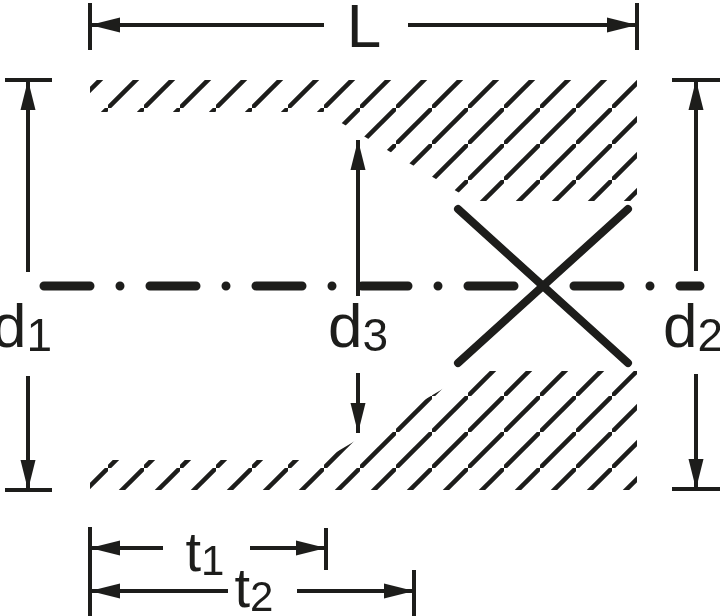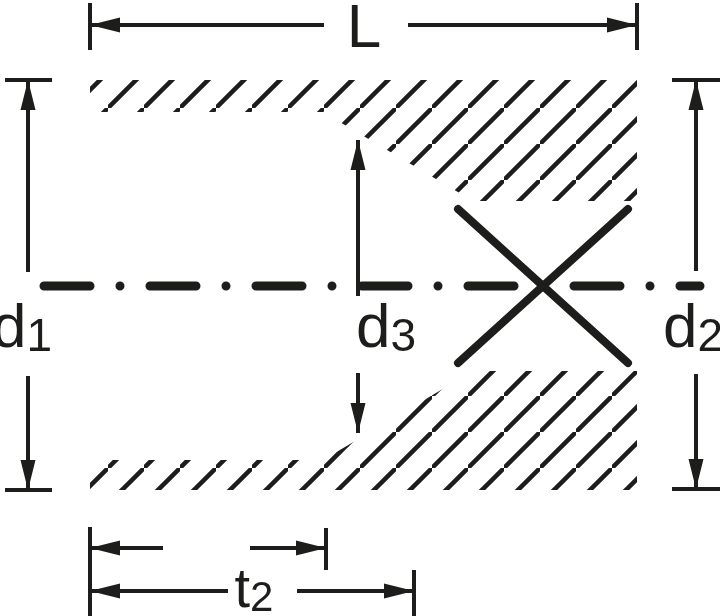--- a/index.html
+++ b/index.html
@@ -103,18 +103,19 @@
       <polygon points="414,591 384,583.5 384,598.5" stroke="none"></polygon>
     </g>
   </svg>
 
   <div class="dim-label" style="left:334px; top:-5px;"><span>L</span><span class="sub"></span></div>
 
   <div class="dim-label" style="left:-8px; top:295px;"><span>d</span><span class="sub">1</span></div>
 
   <div class="dim-label" style="left:663px; top:295px;"><span>d</span><span class="sub">2</span></div>
 
-  <div class="dim-label" style="left:328px; top:295px;margin-left:28px;"><span>d</span><span class="sub">3</span></div>
+  <div class="dim-label" style="left:328px; top:295px;"><span>d</span><span class="sub">3</span></div>
 
+  <div class="dim-label small" style="left:175px; top:524px;"><span>t</span><span class="sub">1</span></div>
 
   <div class="dim-label small" style="left:224px; top:560px;"><span>t</span><span class="sub">2</span></div>
 
 </div>
 
 </body></html>

